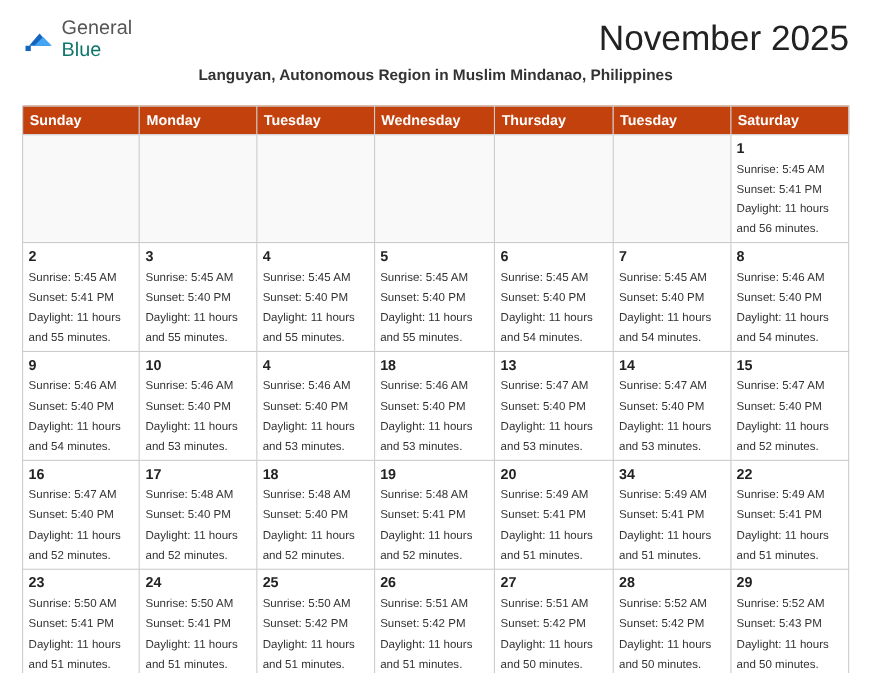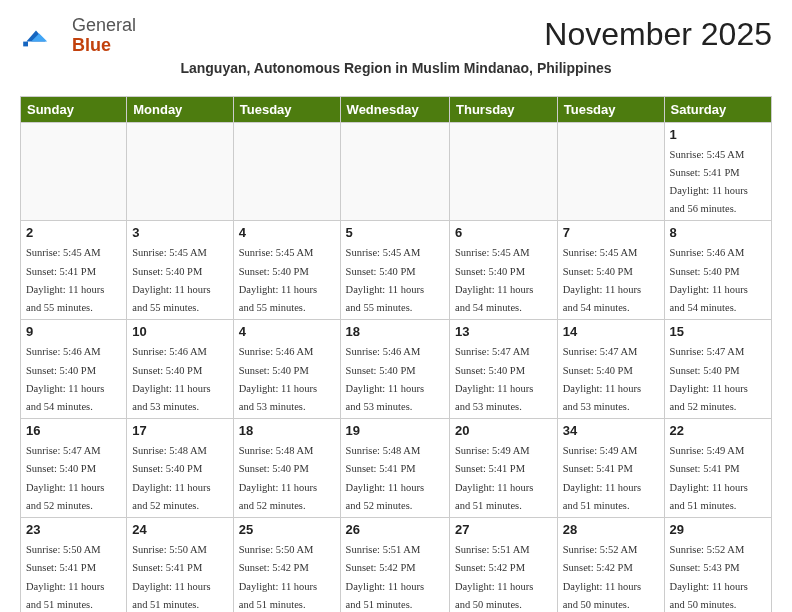--- a/index.html
+++ b/index.html
@@ -1,30 +1,30 @@
 <!DOCTYPE html>
 <html><head>
   <meta charset="utf-8">
   <style>
     * { box-sizing: border-box; margin: 0; padding: 0; }
     body { font-family: Arial, sans-serif; background: #fff; width: 792px; min-height: 612px; }
     .page { width: 792px; padding: 16px 20px; }
     .header-top { display: flex; align-items: flex-start; justify-content: space-between; margin-bottom: 4px; }
-    .logo { display: flex; align-items: center; gap: 20px; }
+    .logo { display: flex; align-items: center; gap: 4px; }
     .logo-text { font-size: 18px; line-height: 1.1; }
     .logo-general { color: #555; font-weight: normal; }
-    .logo-blue { color: #c2410c; font-weight: bold; }
+    .logo-blue { color: #0f766e; font-weight: normal; }
     .logo-icon { width: 32px; height: 24px; }
     .month-title { font-size: 32px; color: #222; text-align: right; font-weight: normal; }
     .subtitle { text-align: center; font-size: 14px; color: #333; margin-bottom: 20px; font-weight: bold; }
     .calendar { width: 100%; border-collapse: collapse; }
-    .calendar th { background: #4d7c0f; color: #fff; text-align: left; padding: 5px 6px; font-size: 13px; font-weight: bold; border: 1px solid #ccc; }
+    .calendar th { background: #c2410c; color: #fff; text-align: left; padding: 5px 6px; font-size: 13px; font-weight: bold; border: 1px solid #ccc; }
     .calendar td { border: 1px solid #ccc; vertical-align: top; padding: 4px 5px; width: 113px; min-height: 80px; }
     .day-num { font-size: 13px; font-weight: bold; color: #222; display: block; margin-bottom: 2px; }
-    .day-info { font-size: 10.5px; color: #333; line-height: 1.45; font-family: Liberation Serif, serif; }
+    .day-info { font-size: 10.5px; color: #333; line-height: 1.45; }
     .empty { background: #f9f9f9; }
   </style>
 </head>
 <body>
 
 <div class="page">
   <div class="header-top">
     <div class="logo">
       <svg class="logo-icon" viewBox="0 0 40 30" xmlns="http://www.w3.org/2000/svg">
         <rect x="0" y="0" width="40" height="30" fill="white"></rect>

